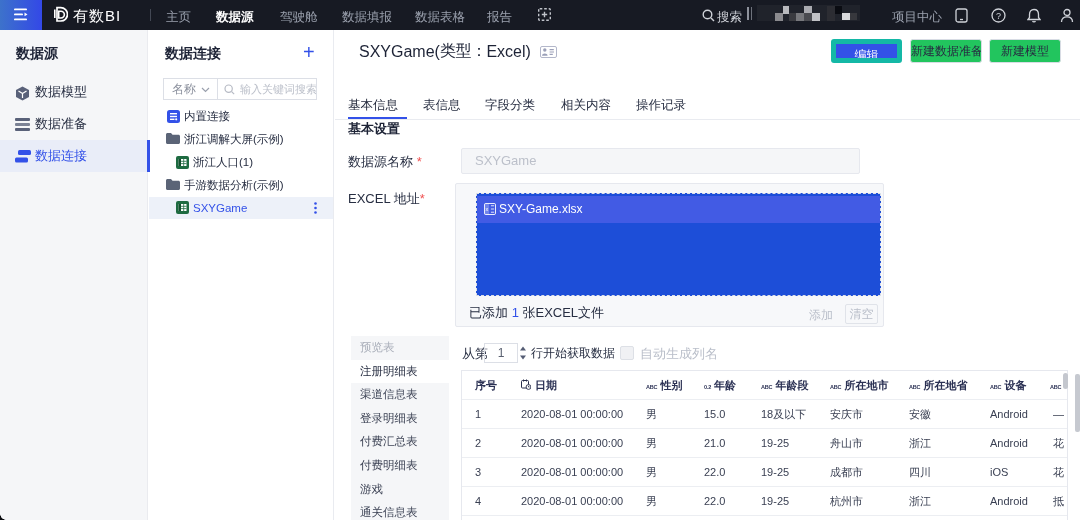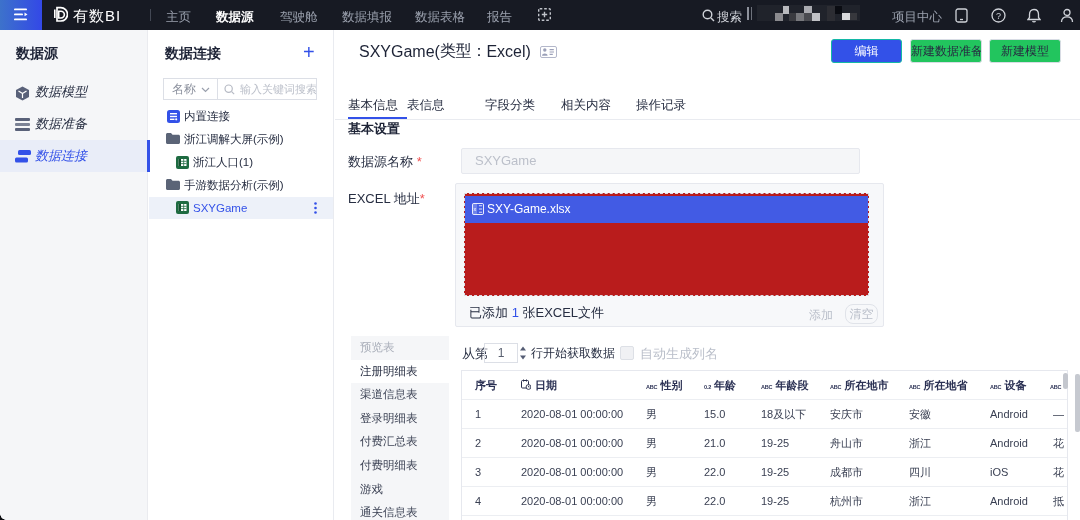--- a/index.html
+++ b/index.html
@@ -7,55 +7,55 @@
 
 #topbar { position:absolute; left:0; top:0; width:1080px; height:30px; background:#171a23;text-align:center; }
 #bluesq { position:absolute; left:0; top:0; width:42px; height:30px; background:linear-gradient(90deg,#3d72cb,#3348e7); }
 #logotext { position:absolute; left:73px; top:7px; color:#fff; font-size:15px; letter-spacing:1px; }
 .tmenu { position:absolute; top:8.5px; font-size:12.5px; color:#9ba1ae; }
 .tmenu.on { color:#fff; font-weight:bold; }
 .tsep { position:absolute; left:150px; top:9px; width:1px; height:12px; background:#434854; }
 
 #side1 { position:absolute; left:0; top:30px; width:148px; height:490px; background:#f5f6f8; border-right:1px solid #eaebef; }
 #side1 h3 { position:absolute; left:16px; top:15px; font-size:14px; color:#1d2336; font-weight:bold; }
-.s1item { position:absolute; left:0; width:148px; height:32px; line-height:32px; font-size:13px; color:#272e42;font-style:italic; }
+.s1item { position:absolute; left:0; width:148px; height:32px; line-height:32px; font-size:13px; color:#272e42; }
 .s1item .txt { position:absolute; left:35px; }
 .s1item svg { position:absolute; left:15px; top:10px; }
 .s1item.on { background:#e9edf8; color:#3351e8; }
 #bluebar { position:absolute; left:147px; top:140px; width:3px; height:32px; background:#3351e8; z-index:5; }
 
 #side2 { position:absolute; left:149px; top:30px; width:185px; height:490px; background:#fff; border-right:1px solid #e9ebf0; }
 #side2 h3 { position:absolute; left:16px; top:15px; font-size:14px; color:#1d2336; font-weight:bold; }
 #plus { position:absolute; left:154px; top:11px; font-size:20px; color:#3351e8; font-weight:400; }
 #selbox { position:absolute; left:14px; top:48px; width:54px; height:22px; border:1px solid #dcdfe6; border-right:none; font-size:12px; color:#8a8f9c; line-height:20px; padding-left:8px; }
 #searchbox { position:absolute; left:68px; top:48px; width:100px; height:22px; border:1px solid #dcdfe6; font-size:11px; white-space:nowrap; overflow:hidden; color:#bcc0ca; line-height:20px; padding-left:22px; }
 .trow { position:absolute; left:0; width:184px; height:23px; font-size:11.5px; color:#272e42; line-height:23px; }
 .trow .ic { position:absolute; top:5px; }
 .trow.sel { background:#edf1f9; color:#3351e8; }
 
 #main { position:absolute; left:335px; top:30px; width:745px; height:490px; background:#fff; }
 #title { position:absolute; left:24px; top:11px; font-size:16px; color:#1d2336; display:flex; align-items:center; white-space:nowrap; }
 .btn { position:absolute; top:9px; height:24px; font-size:12px; text-align:center; line-height:22px; border-radius:3px; white-space:nowrap; overflow:hidden; }
-.btn.blue { background:#3351e8; color:#fff; border:1px solid #14b8a6; }
+.btn.blue { background:#3351e8; color:#fff; border:5px solid #14b8a6; }
 .btn.plain { background:#22c55e; color:#272e42; border:1px solid #d8dce4; }
 #tabs { position:absolute; left:0; top:40px; width:745px; height:30px; border-bottom:1px solid #e9ebf0;margin-top:20px; }
 .tab { position:absolute; top:7px; font-size:12.5px; color:#272e42; }
 .tab.on { color:#1d2336; }
 #tabline { position:absolute; left:13px; top:27px; width:59px; height:2px; background:#3351e8; }
 
 #sec1 { position:absolute; left:13px; top:90px; font-size:13px; font-weight:bold; color:#1d2336; }
 .flabel { position:absolute; left:13px; font-size:13px; color:#272e42; }
 .red { color:#f05252; }
 #inp1 { position:absolute; left:126px; top:118px; width:399px; height:26px; background:#f5f6f8; border:1px solid #e6e8ee; border-radius:2px; font-size:13px; color:#bcc0ca; line-height:24px; padding-left:13px; }
 #filebox { position:absolute; left:120px; top:153px; width:429px; height:144px; background:#f7f8fa; border:1px solid #e6e8ee; border-radius:2px; }
-#fileinner { position:absolute; left:8px; top:9px; width:405px; height:103px; background:#b91c1c; border:1px dashed #dcdfe6; }
+#fileinner { position:absolute; left:20px; top:9px; width:405px; height:103px; background:#1d4ed8; border:1px dashed #dcdfe6; }
 #filesel { position:absolute; left:0px; top:2px; width:403px; height:27px; background:#425be4; color:#fff; font-size:12px; line-height:27px; }
 #filefoot { position:absolute; left:13px; top:120px; font-size:13px; color:#272e42; }
 #addbtn { position:absolute; left:353px; top:123px; font-size:12px; color:#b9bec9;text-align:center; }
-#clearbtn { position:absolute; left:389px; top:120px; width:33px; height:20px; border:1px solid #e0e3e9; border-radius:8px; background:#f7f8fa; color:#b9bec9; font-size:12px; text-align:center; line-height:18px; }
+#clearbtn { position:absolute; left:389px; top:120px; width:33px; height:20px; border:1px solid #e0e3e9; border-radius:2px; background:#f7f8fa; color:#b9bec9; font-size:12px; text-align:center; line-height:18px; }
 
 #plist { position:absolute; left:16px; top:306px; width:98px; height:184px; background:#f5f6f8; }
 .pl { width:98px; height:23.6px; line-height:23.6px; font-size:11.5px; color:#3c4254; padding-left:9px; }
 .pl.grey { color:#a9aeb9; }
 .pl.on { background:#fff; color:#272e42; }
 #ctrl { position:absolute; left:127px; top:305px; width:610px; height:30px; font-size:13px; color:#272e42; }
 #numinp { position:absolute; left:22px; top:8px; width:34px; height:20px; border:1px solid #dcdfe6; font-size:12px; color:#5a6070; text-align:center; line-height:18px; }
 #spin { position:absolute; left:56px; top:8px; width:10px; height:20px; }
 #chk { position:absolute; left:158px; top:11px; width:14px; height:14px; background:#f0f1f4; border:1px solid #dde0e6; border-radius:2px; }
 
@@ -223,21 +223,21 @@
         <rect x="0.5" y="0.5" width="16" height="11" rx="1.5" fill="#fff" stroke="#b3b7ca"></rect>
         <circle cx="4.8" cy="4" r="1.7" fill="#9ba0b8"></circle>
         <path d="M2 9.7 C2 6.9 7.6 6.9 7.6 9.7 Z" fill="#9ba0b8"></path>
         <path d="M9.6 3.6 H13.8 M9.6 6 H14 M9.6 8.4 H12.8" stroke="#9ba0b8" stroke-width="1.1"></path>
       </svg></div>
   <div class="btn blue" style="left:496px;width:71px">编辑</div>
   <div class="btn plain" style="left:575px;width:72px">新建数据准备</div>
   <div class="btn plain" style="left:654px;width:72px">新建模型</div>
   <div id="tabs">
     <div class="tab on" style="left:13px">基本信息</div>
-    <div class="tab" style="left:72px">表信息</div>
+    <div class="tab" style="left:88px">表信息</div>
     <div class="tab" style="left:150px">字段分类</div>
     <div class="tab" style="left:226px">相关内容</div>
     <div class="tab" style="left:301px">操作记录</div>
     <div id="tabline"></div>
   </div>
   <div id="sec1">基本设置</div>
   <div class="flabel" style="top:123px">数据源名称 <span class="red">*</span></div>
   <div id="inp1">SXYGame</div>
   <div class="flabel" style="top:160px">EXCEL 地址<span class="red">*</span></div>
   <div id="filebox">

